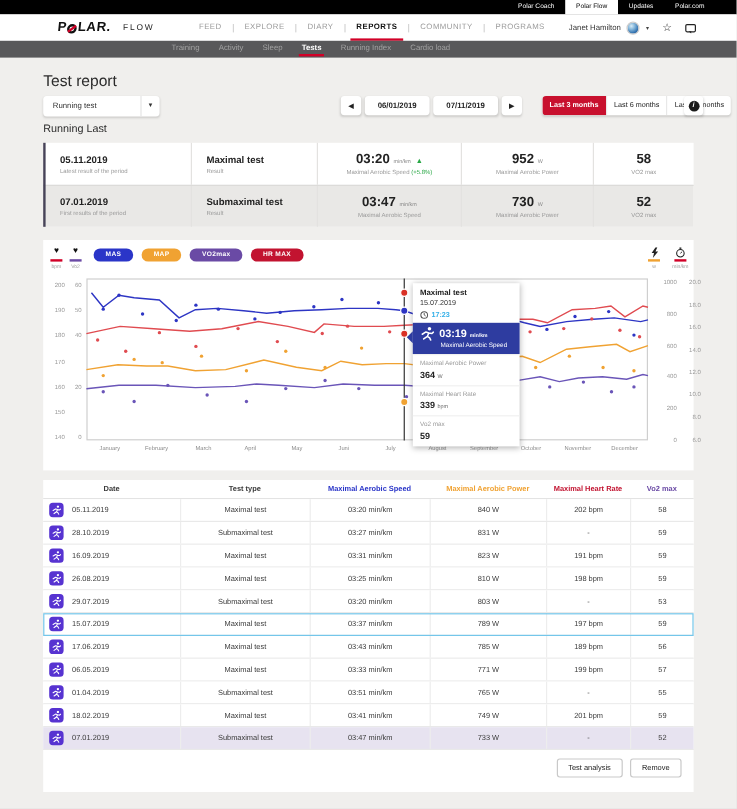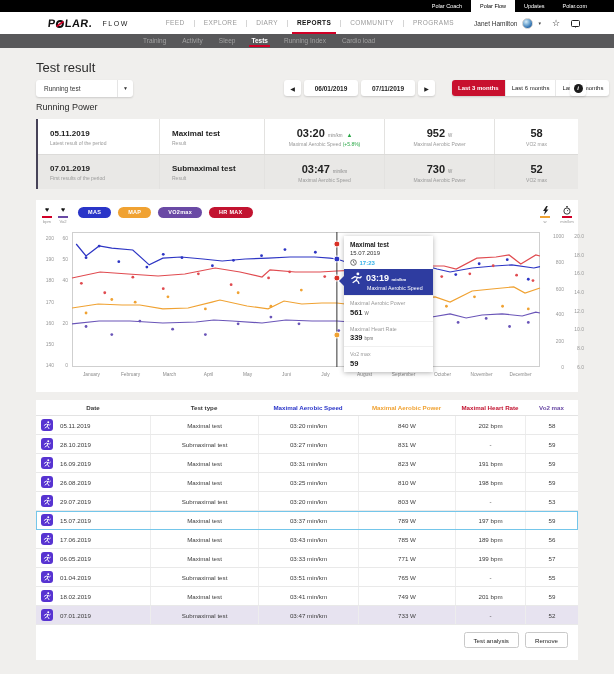--- a/index.html
+++ b/index.html
@@ -168,41 +168,41 @@
 
   <div class="subnav" id="subnav">
       <div class="sitem">Training</div>
       <div class="sitem">Activity</div>
       <div class="sitem">Sleep</div>
       <div class="sitem active">Tests</div>
       <div class="sitem">Running Index</div>
       <div class="sitem">Cardio load</div>
     </div>
 
-  <div class="page-title">Test result</div>
+  <div class="page-title">Test report</div>
 
   <div class="sport-dd">
     <span class="val">Running test</span>
     <span class="dd-arr">▼</span>
   </div>
 
   <div class="ctrl arr-btn" style="left:284px;">◀</div>
   <div class="ctrl date-box" style="left:304px;">06/01/2019</div>
   <div class="ctrl date-box" style="left:361px;">07/11/2019</div>
   <div class="ctrl arr-btn" style="left:418px;">▶</div>
   <div class="ranges" id="ranges">
       <div class="range-item active">Last 3 months</div>
       <div class="range-item">Last 6 months</div>
       <div class="range-item">Last 12 months</div>
     </div>
   <div class="info-btn">
       <span class="i-circ">i</span>
     </div>
 
-  <div class="section-title">Running Power</div>
+  <div class="section-title">Running Last</div>
 
   <div class="summary">
     <div class="sum-row">
       <div class="sum-cell sc1">
         <span class="sum-main">05.11.2019</span>
         <span class="sum-cap">Latest result of the period</span>
       </div>
       <div class="sum-cell sc2">
         <span class="sum-main">Maximal test</span>
         <span class="sum-cap">Result</span>
@@ -377,21 +377,21 @@
           <svg width="12" height="12" viewBox="0 0 14 14">
             <circle cx="9.2" cy="2.2" r="1.7" fill="#fff"></circle>
             <path d="M2.2 7.6 L5.8 5.4 L8.6 6.4 L7.2 9.6 L9.4 11.2 L10.4 13.4 M7.2 9.6 L3.6 12.2 M8.6 6.4 L11.6 6.9 L13 5.6" fill="none" stroke="#fff" stroke-width="1.5" stroke-linecap="round" stroke-linejoin="round"></path>
           </svg>
           <span class="tt-val"><span>03:19</span> <span class="tt-unit">min/km</span></span>
         </div>
         <div class="tt-sub">Maximal Aerobic Speed</div>
       </div>
       <div class="tt-stat">
         <div class="tt-lab">Maximal Aerobic Power</div>
-        <div class="tt-num"><span>561</span> <span class="u">W</span></div>
+        <div class="tt-num"><span>364</span> <span class="u">W</span></div>
       </div>
       <div class="tt-stat">
         <div class="tt-lab">Maximal Heart Rate</div>
         <div class="tt-num"><span>339</span> <span class="u">bpm</span></div>
       </div>
       <div class="tt-stat">
         <div class="tt-lab">Vo2 max</div>
         <div class="tt-num"><span>59</span></div>
       </div>
     </div>

